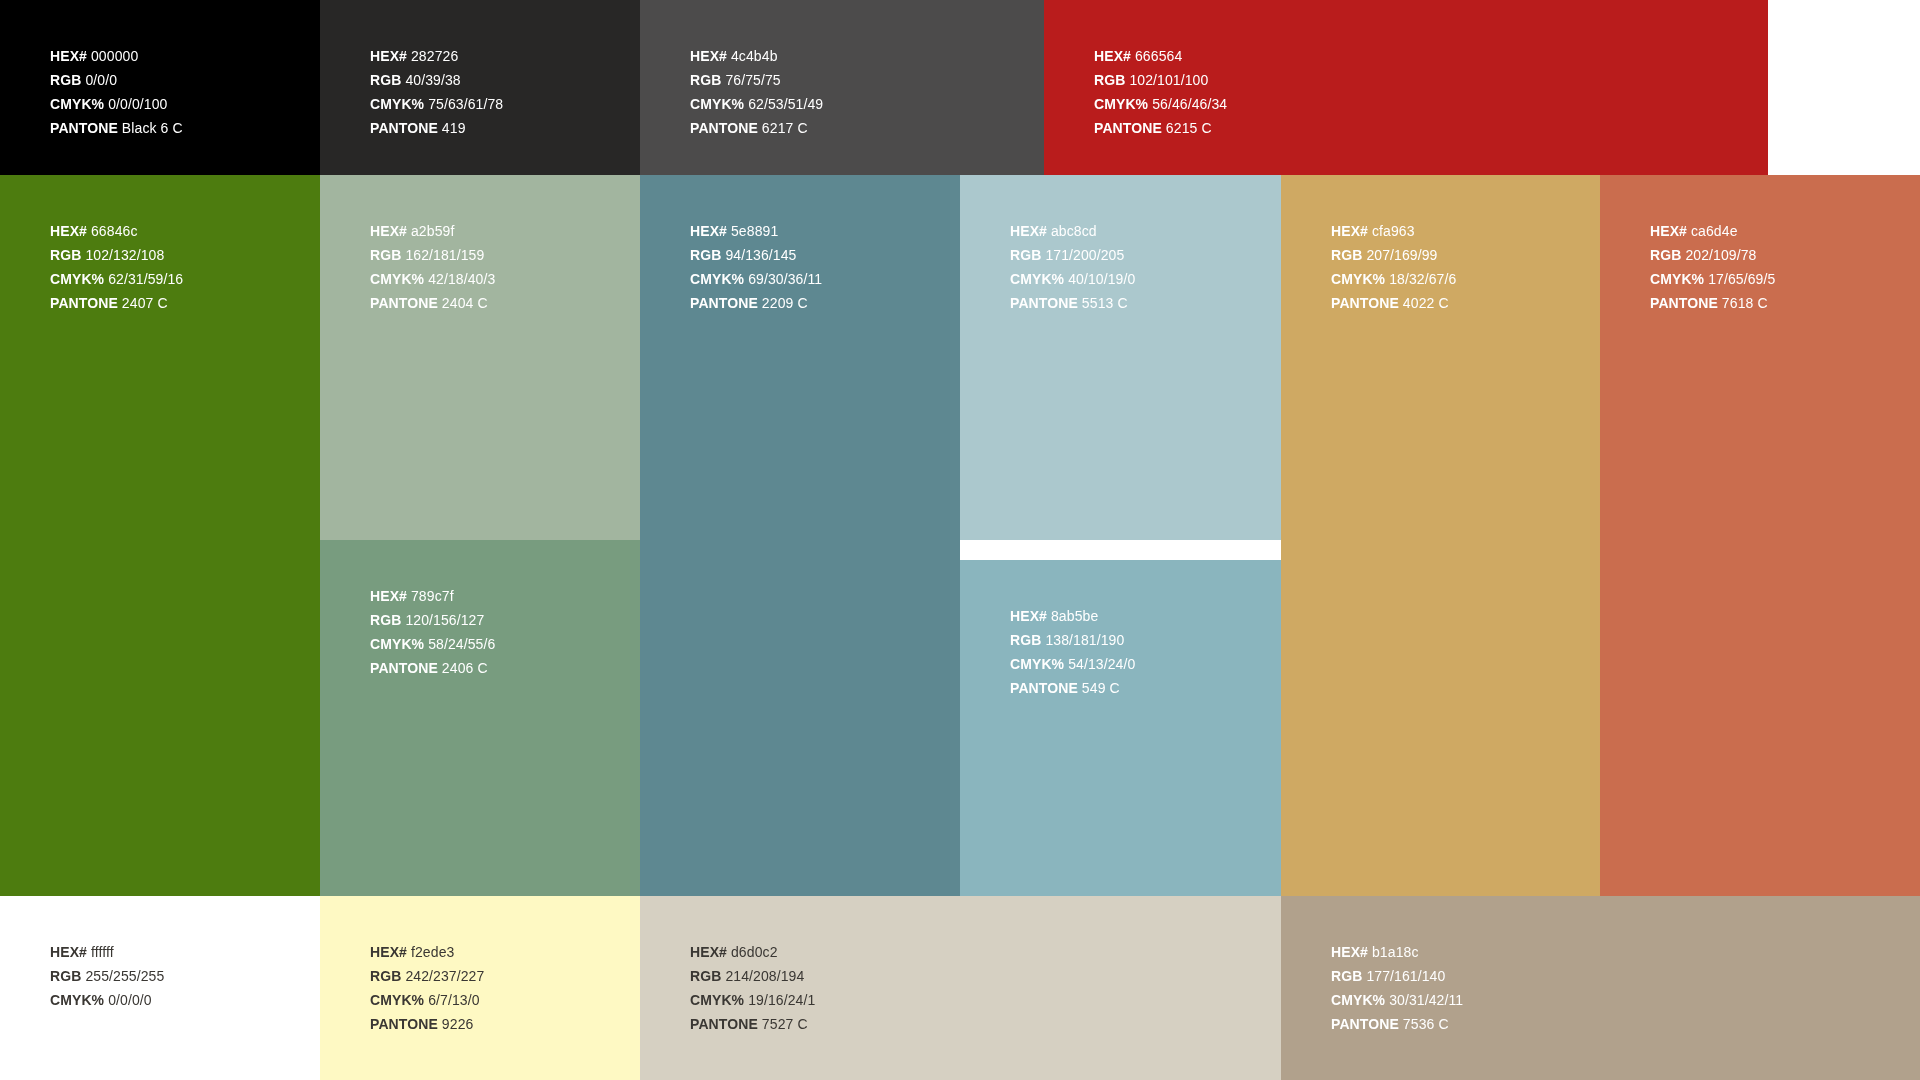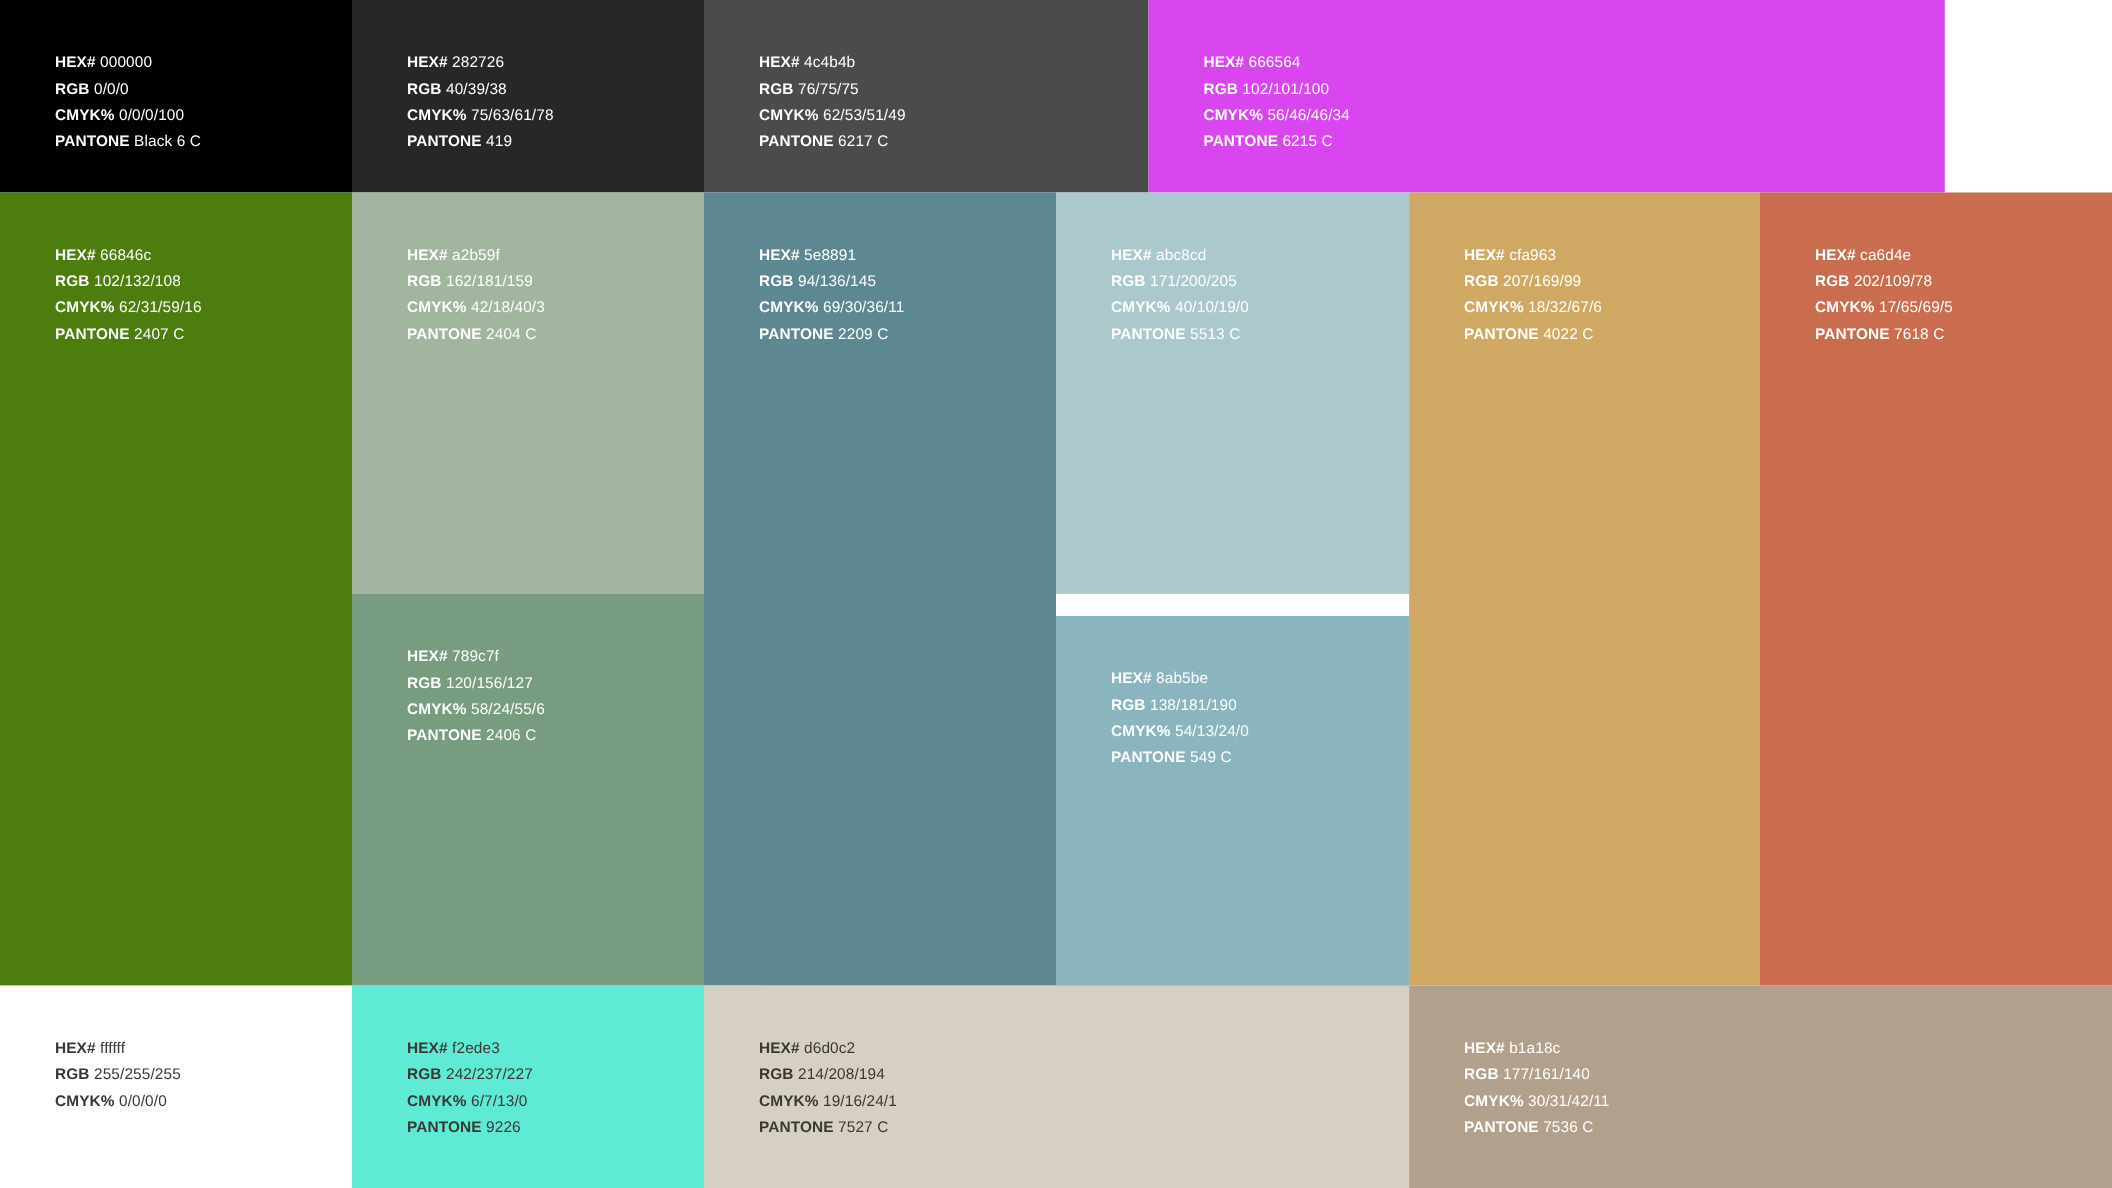--- a/index.html
+++ b/index.html
@@ -71,21 +71,21 @@
       </div>
     </div>
     <div class="swatch light-text" style="left: 640px; top: 0px; width: 404px; height: 175px; background: rgb(76, 75, 75);">
       <div class="swatch-info">
         <span class="spec-line"><span class="spec-key">HEX#</span> <span class="spec-val">4c4b4b</span></span>
         <span class="spec-line"><span class="spec-key">RGB</span> <span class="spec-val">76/75/75</span></span>
         <span class="spec-line"><span class="spec-key">CMYK%</span> <span class="spec-val">62/53/51/49</span></span>
         <span class="spec-line"><span class="spec-key">PANTONE</span> <span class="spec-val">6217 C</span></span>
       </div>
     </div>
-    <div class="swatch light-text" style="left: 1044px; top: 0px; width: 724px; height: 175px; background: #d946ef;">
+    <div class="swatch light-text" style="left: 1044px; top: 0px; width: 724px; height: 175px; background: #b91c1c;">
       <div class="swatch-info">
         <span class="spec-line"><span class="spec-key">HEX#</span> <span class="spec-val">666564</span></span>
         <span class="spec-line"><span class="spec-key">RGB</span> <span class="spec-val">102/101/100</span></span>
         <span class="spec-line"><span class="spec-key">CMYK%</span> <span class="spec-val">56/46/46/34</span></span>
         <span class="spec-line"><span class="spec-key">PANTONE</span> <span class="spec-val">6215 C</span></span>
       </div>
     </div>
     <div class="swatch light-text" style="left: 0px; top: 175px; width: 320px; height: 721px; background: #4d7c0f;">
       <div class="swatch-info">
         <span class="spec-line"><span class="spec-key">HEX#</span> <span class="spec-val">66846c</span></span>
@@ -150,21 +150,21 @@
         <span class="spec-line"><span class="spec-key">PANTONE</span> <span class="spec-val">7618 C</span></span>
       </div>
     </div>
     <div class="swatch dark-text" style="left: 0px; top: 896px; width: 320px; height: 184px; background: rgb(255, 255, 255);">
       <div class="swatch-info">
         <span class="spec-line"><span class="spec-key">HEX#</span> <span class="spec-val">ffffff</span></span>
         <span class="spec-line"><span class="spec-key">RGB</span> <span class="spec-val">255/255/255</span></span>
         <span class="spec-line"><span class="spec-key">CMYK%</span> <span class="spec-val">0/0/0/0</span></span>
       </div>
     </div>
-    <div class="swatch dark-text" style="left: 320px; top: 896px; width: 372px; height: 184px; background: #5eead4;">
+    <div class="swatch dark-text" style="left: 320px; top: 896px; width: 372px; height: 184px; background: #fef9c3;">
       <div class="swatch-info">
         <span class="spec-line"><span class="spec-key">HEX#</span> <span class="spec-val">f2ede3</span></span>
         <span class="spec-line"><span class="spec-key">RGB</span> <span class="spec-val">242/237/227</span></span>
         <span class="spec-line"><span class="spec-key">CMYK%</span> <span class="spec-val">6/7/13/0</span></span>
         <span class="spec-line"><span class="spec-key">PANTONE</span> <span class="spec-val">9226</span></span>
       </div>
     </div>
     <div class="swatch dark-text" style="left: 640px; top: 896px; width: 641px; height: 184px; background: rgb(214, 208, 194);">
       <div class="swatch-info">
         <span class="spec-line"><span class="spec-key">HEX#</span> <span class="spec-val">d6d0c2</span></span>

